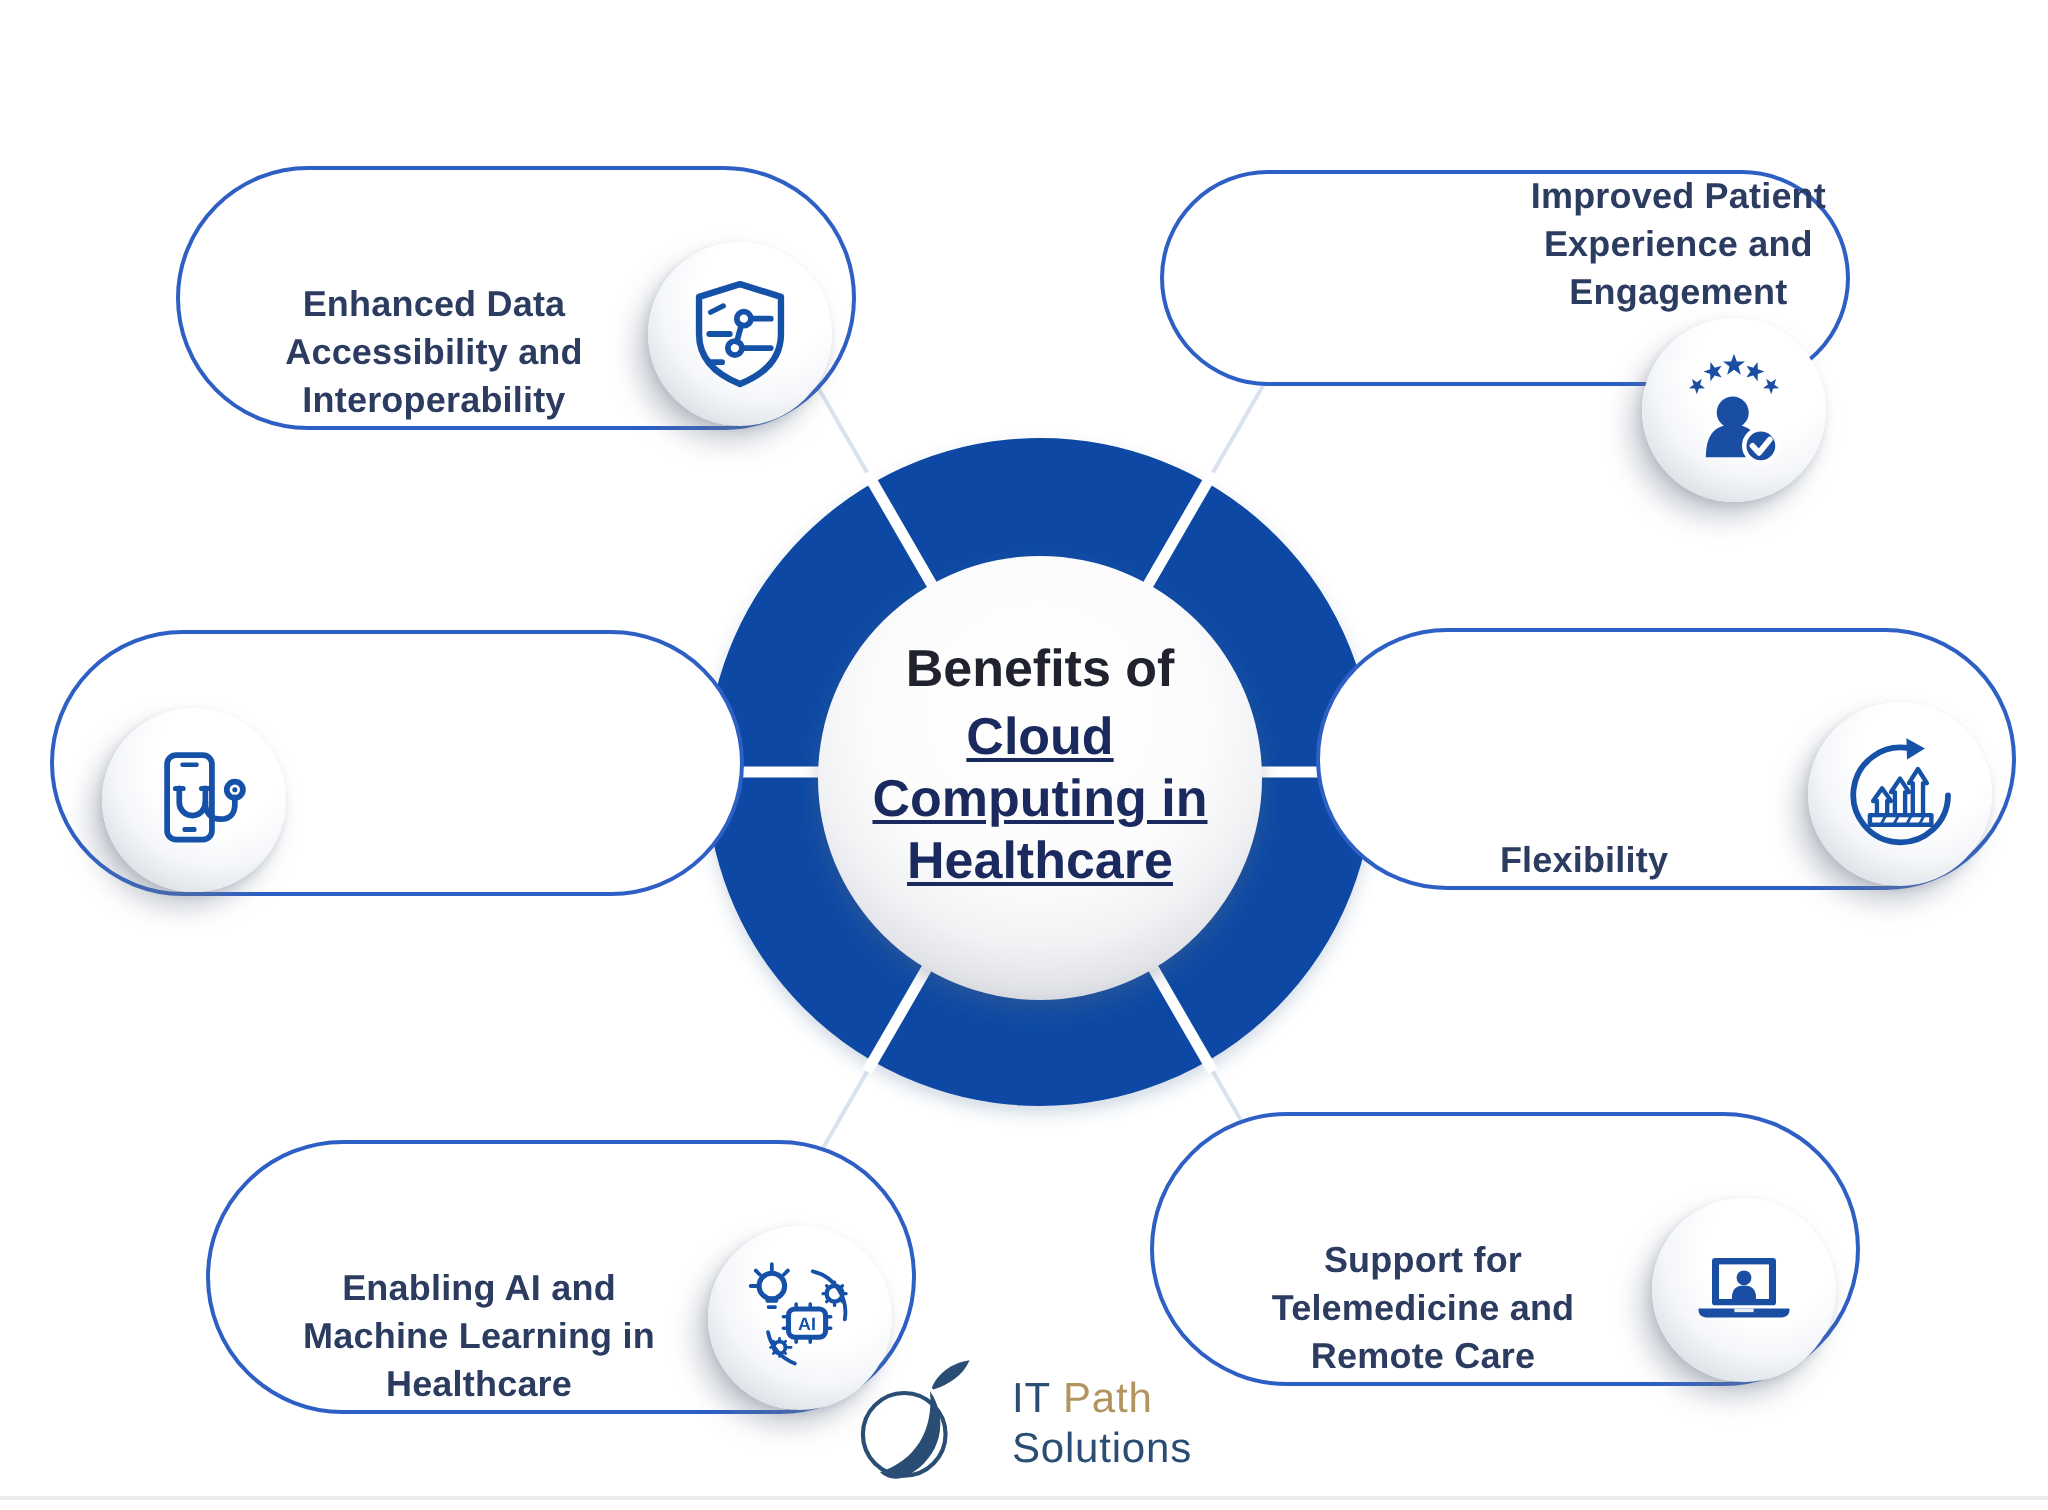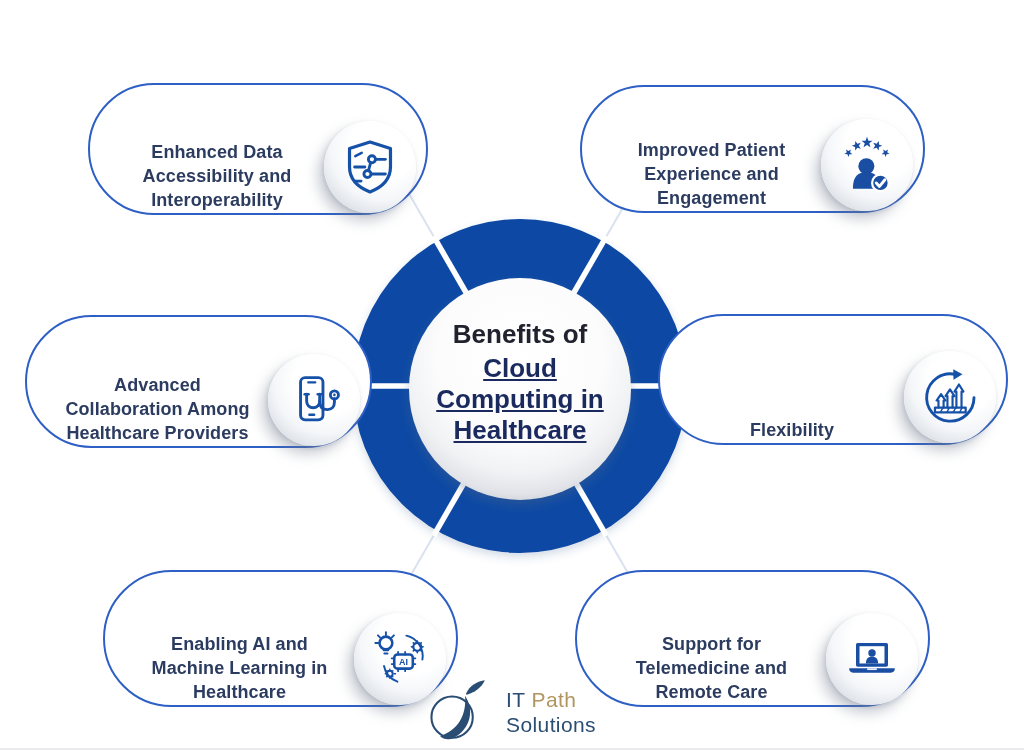--- a/index.html
+++ b/index.html
@@ -11,25 +11,25 @@
         background:#fff;border:2px solid #2d5fc5;border-radius:80px;
         padding:0 10px 0 22px;box-sizing:border-box;}
   .card-label{flex:1;text-align:center;color:#2c3c60;font-size:18px;font-weight:600;line-height:1.33;letter-spacing:.1px;}
   .card-line{display:block;}
   .icon-sphere{width:92px;height:92px;flex:0 0 92px;border-radius:50%;margin-left:2px;
         background:radial-gradient(circle at 63% 30%, #ffffff 38%, #f4f6f9 60%, #dde1e6 80%, #bdc3cb 100%);
         box-shadow:-6px 8px 13px rgba(110,120,140,.38), -1px 2px 4px rgba(110,120,140,.22);
         display:flex;align-items:center;justify-content:center;}
   .icon-sphere svg{width:64px;height:64px;display:block;}
   .card1{left:88px;top:83px;width:340px;height:132px;}
-  .card2{left:580px;top:85px;width:345px;height:128px;}
+  .card2{left:580px;top:85px;width:345px;height:108px;flex-direction:column;}
   .card3{left:25px;top:315px;width:347px;height:133px;}
   .card4{left:658px;top:314px;width:350px;height:131px;}
   .card5{left:103px;top:570px;width:355px;height:137px;}
-  .card6{left:575px;top:570px;width:355px;height:137px;}
+  .card6{left:575px;top:556px;width:355px;height:137px;}
   
   .center-title{position:absolute;left:398px;top:319px;width:244px;z-index:2;text-align:center;pointer-events:none;}
   .center-title .t1{display:block;font-size:26px;font-weight:700;color:#20222e;margin-bottom:3px;}
   .center-title .t2{display:block;font-size:26px;font-weight:700;color:#1a2a5e;line-height:1.2;text-decoration:underline;}
   
   .logo{position:absolute;left:428px;top:676px;z-index:3;display:flex;align-items:center;}
   .logo-text{margin-left:16px;font-size:21px;line-height:25px;color:#2a4d73;letter-spacing:.4px;}
   .logo-text .gold{color:#b2955e;margin-left:6px;}
   .bottom-rule{position:absolute;left:0;right:0;top:748px;height:2px;background:#e9ebee;z-index:1;}
 </style>
@@ -124,25 +124,20 @@
         <use href="#st" transform="translate(79,31) scale(0.8) rotate(36)"></use>
         <circle cx="49" cy="52" r="12.5"></circle>
         <path d="M28 87 C28 66 38 61.5 49 61.5 C60 61.5 70 66 70 87 Z"></path>
         <circle cx="71" cy="78" r="13" stroke="#ffffff" stroke-width="3.5"></circle>
         <path d="M64.5 78 L69.5 83.5 L78 73" fill="none" stroke="#ffffff" stroke-width="4.5" stroke-linecap="round" stroke-linejoin="round"></path>
       </svg>
     </div>
   </div>
 
   <div class="card card3">
-    <div class="card-label">
-      <span class="card-line">Advanced</span>
-      <span class="card-line">Collaboration Among</span>
-      <span class="card-line">Healthcare Providers</span>
-    </div>
     <div class="icon-sphere">
       <svg viewBox="0 0 100 100" fill="none" stroke="#1651a8" stroke-width="4.5" stroke-linecap="round" stroke-linejoin="round">
         <rect x="29" y="15" width="35" height="66" rx="7"></rect>
         <path d="M41 22.5 H52" stroke-width="3.5"></path>
         <rect x="41" y="71" width="11" height="4" rx="1.5" fill="#1651a8" stroke="none"></rect>
         <path d="M35.5 41 h6" stroke-width="4"></path>
         <path d="M55.9 41 h6" stroke-width="4"></path>
         <path d="M38.5 41 V52 a10.2 10.2 0 0 0 20.4 0 V41"></path>
         <path d="M58.9 52 c0 9 5 13 12 13 c7 0 11 -4.5 11 -11.5 V48"></path>
         <circle cx="81.9" cy="42" r="6.3"></circle>

